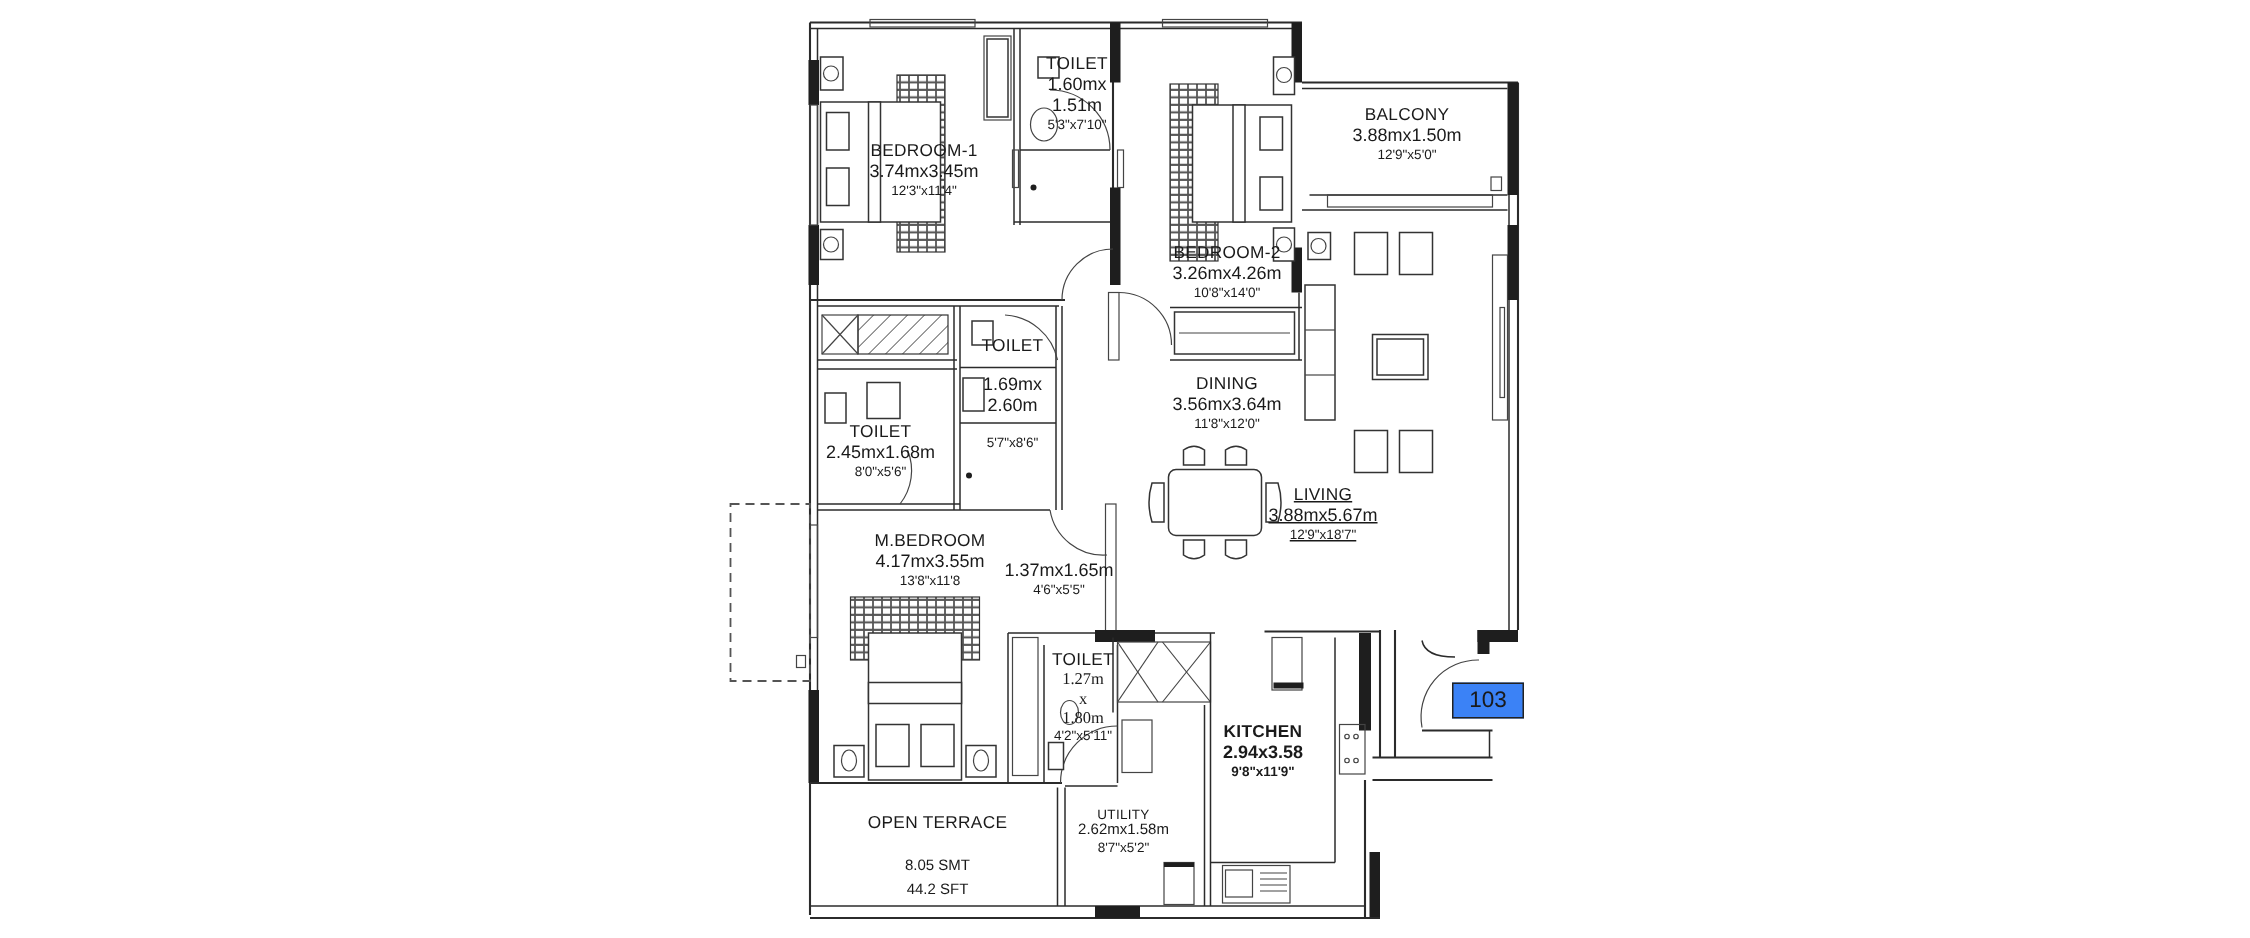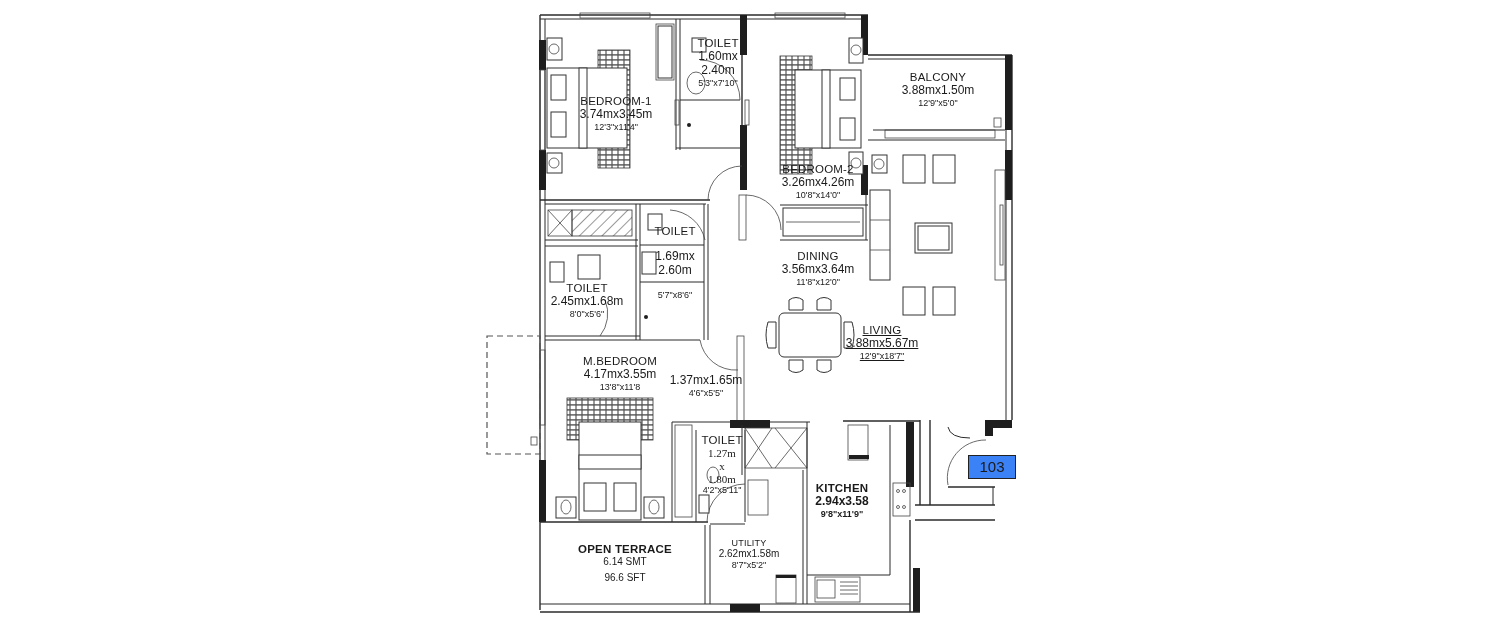--- a/index.html
+++ b/index.html
@@ -254,21 +254,21 @@
   </g>
 </svg>
 
 <div class="lbl" style="left:616px;top:95px;">
   <div class="n">BEDROOM-1</div>
   <div class="m">3.74mx3.45m</div>
   <div class="f">12'3"x11'4"</div>
 </div>
 <div class="lbl" style="left:718px;top:37px;">
   <div class="n">TOILET</div>
-  <div class="m" style="white-space:normal;width:40px;margin:0 auto;">1.60mx 2.40m</div>
+  <div class="m" style="white-space:normal;width:40px;margin:0 auto;">1.60mx 1.51m</div>
   <div class="f">5'3"x7'10"</div>
 </div>
 <div class="lbl" style="left:818px;top:163px;">
   <div class="n">BEDROOM-2</div>
   <div class="m">3.26mx4.26m</div>
   <div class="f">10'8"x14'0"</div>
 </div>
 <div class="lbl" style="left:938px;top:71px;">
   <div class="n">BALCONY</div>
   <div class="m">3.88mx1.50m</div>
@@ -312,18 +312,18 @@
   <div class="n">KITCHEN</div>
   <div class="m">2.94x3.58</div>
   <div class="f">9'8"x11'9"</div>
 </div>
 <div class="lbl" style="left:749px;top:538px;">
   <div class="n" style="font-size:9px;">UTILITY</div>
   <div class="m" style="font-size:10px;">2.62mx1.58m</div>
   <div class="f">8'7"x5'2"</div>
 </div>
 <div class="lbl" style="left:625px;top:543px;">
-  <div class="n" style="margin-bottom:0;font-weight:bold;">OPEN TERRACE</div>
-  <div class="f" style="font-size:10px;margin-bottom:4px;">6.14  SMT</div>
-  <div class="f" style="font-size:10px;">96.6  SFT</div>
+  <div class="n" style="margin-bottom:16px;">OPEN TERRACE</div>
+  <div class="f" style="font-size:10px;margin-bottom:4px;">8.05  SMT</div>
+  <div class="f" style="font-size:10px;">44.2  SFT</div>
 </div>
 
 <div class="unit-badge">103</div>
 
 </body></html>

